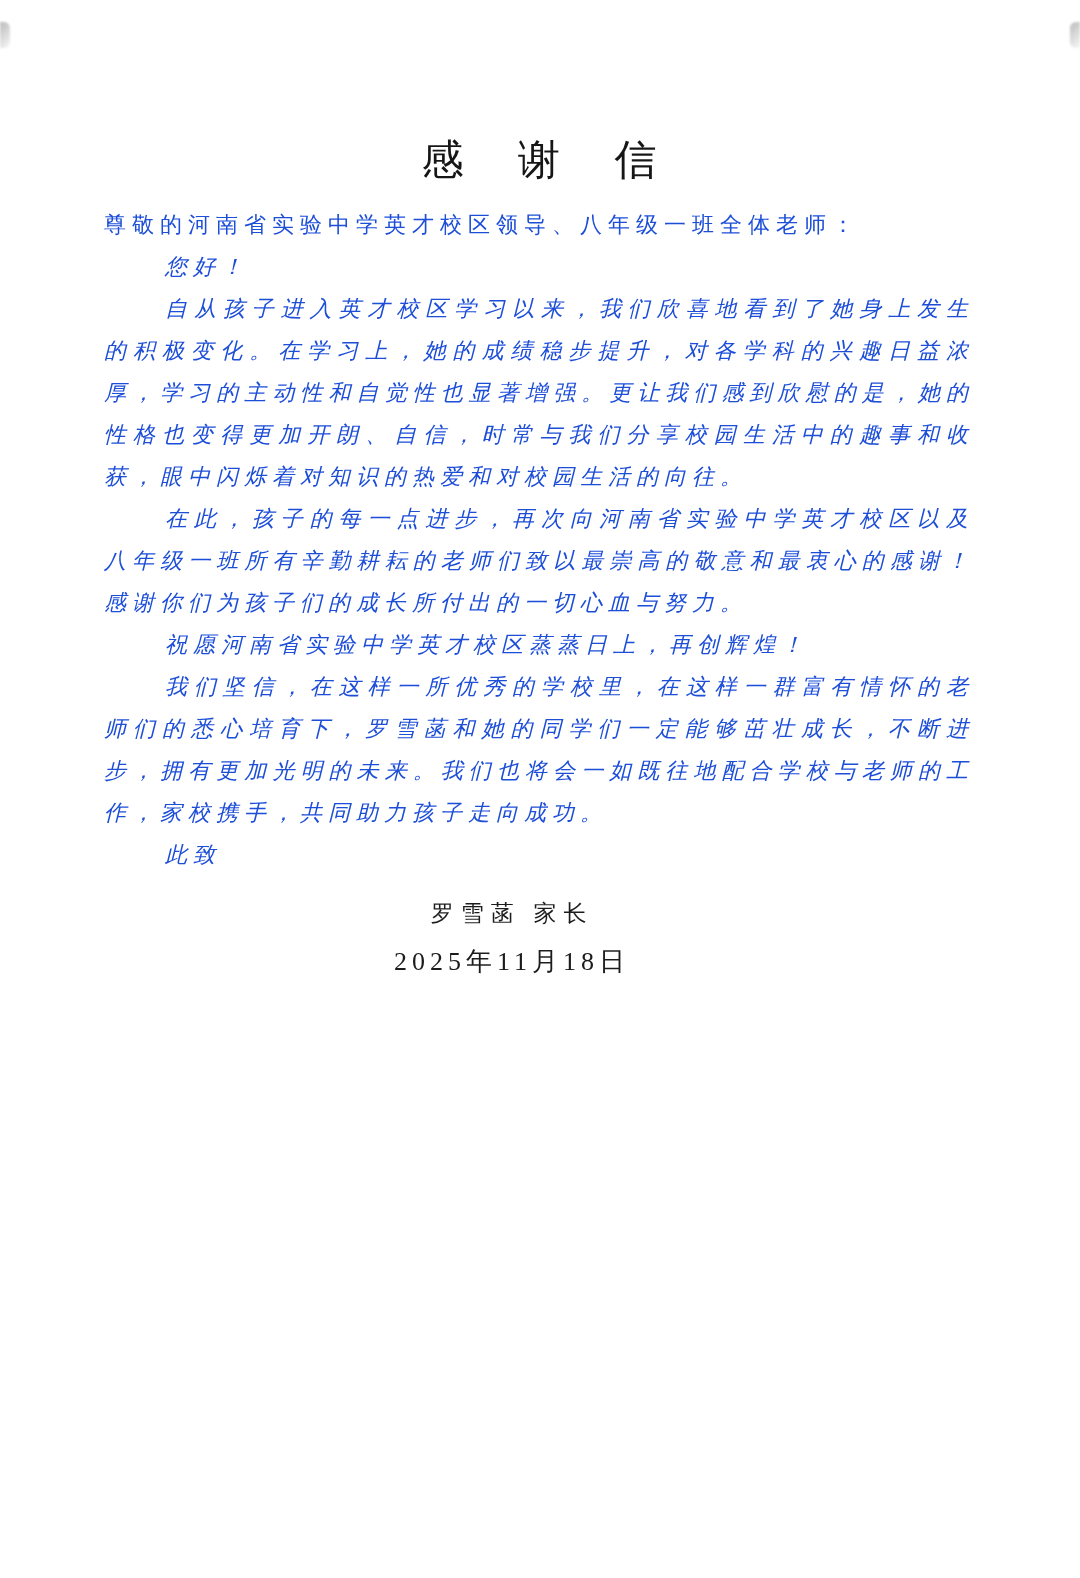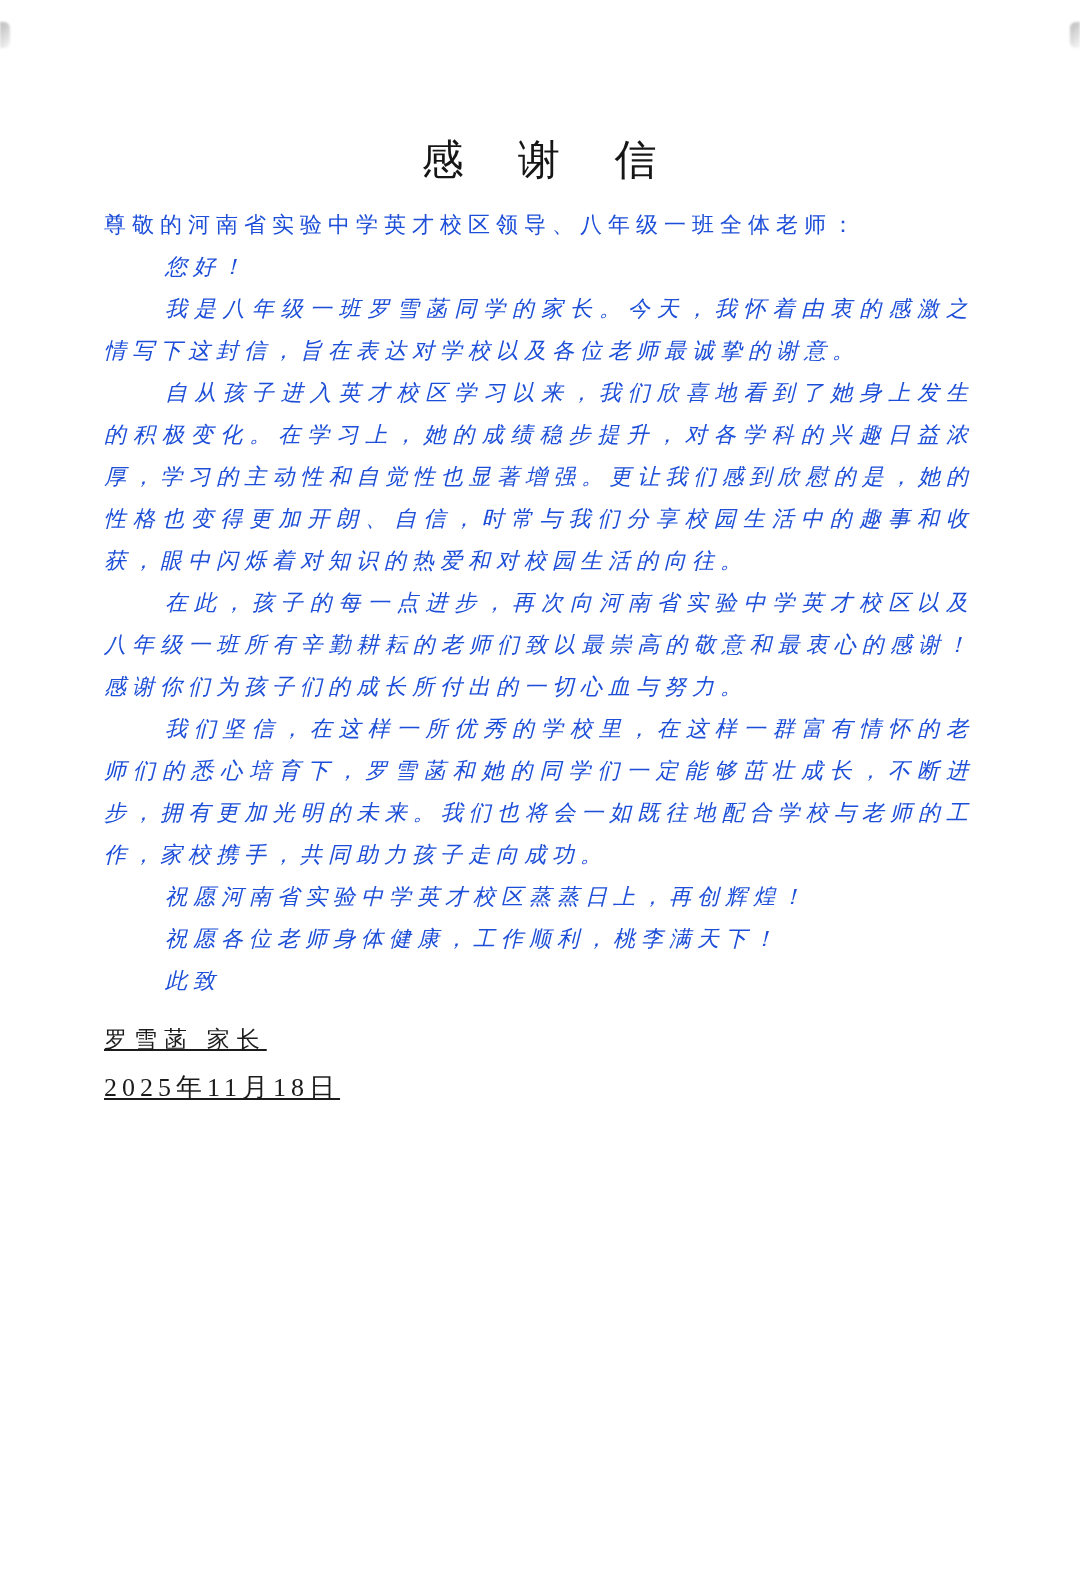--- a/index.html
+++ b/index.html
@@ -44,23 +44,22 @@
     font-size: 22px;
     letter-spacing: 6px;
     line-height: 42px;
     text-align: justify;
     color: #1d4ed8;
   }
   p.indent { text-indent: 61px; font-style: italic; }
 
   .sig-block {
     margin-top: 14px;
-    text-align: left;
+    text-align: center;
     padding-right: 54px;
-    text-decoration: underline;
   }
   .sig-block .signature {
     font-size: 23px;
     letter-spacing: 7px;
     line-height: 48px;
   }
   .sig-block .date {
     font-size: 26px;
     letter-spacing: 5px;
     line-height: 48px;
@@ -71,27 +70,25 @@
 
 <div class="page">
   <div class="corner-mark left"></div>
   <div class="corner-mark right"></div>
 
   <h1 class="title">感 谢 信</h1>
 
   <p class="line">尊敬的河南省实验中学英才校区领导、八年级一班全体老师：</p>
   <p class="line indent">您好！</p>
 
-  <p class="line indent">我是八年级一班罗雪菡同学的家长。今天，我怀着由衷的感激之情写下这封信，旨在表达对学校以及各位老师最诚挚的谢意。</p>
   <p class="line indent">自从孩子进入英才校区学习以来，我们欣喜地看到了她身上发生的积极变化。在学习上，她的成绩稳步提升，对各学科的兴趣日益浓厚，学习的主动性和自觉性也显著增强。更让我们感到欣慰的是，她的性格也变得更加开朗、自信，时常与我们分享校园生活中的趣事和收获，眼中闪烁着对知识的热爱和对校园生活的向往。</p>
   <p class="line indent">在此，孩子的每一点进步，再次向河南省实验中学英才校区以及八年级一班所有辛勤耕耘的老师们致以最崇高的敬意和最衷心的感谢！感谢你们为孩子们的成长所付出的一切心血与努力。</p>
+  <p class="line indent">祝愿河南省实验中学英才校区蒸蒸日上，再创辉煌！</p>
+
   <p class="line indent">我们坚信，在这样一所优秀的学校里，在这样一群富有情怀的老师们的悉心培育下，罗雪菡和她的同学们一定能够茁壮成长，不断进步，拥有更加光明的未来。我们也将会一如既往地配合学校与老师的工作，家校携手，共同助力孩子走向成功。</p>
-
-  <p class="line indent">祝愿河南省实验中学英才校区蒸蒸日上，再创辉煌！</p>
-  <p class="line indent">祝愿各位老师身体健康，工作顺利，桃李满天下！</p>
 
   <p class="line indent">此致</p>
 
   <div class="sig-block">
     <p class="signature">罗雪菡 家长</p>
     <p class="date">2025年11月18日</p>
   </div>
 </div>
 
 </body></html>

